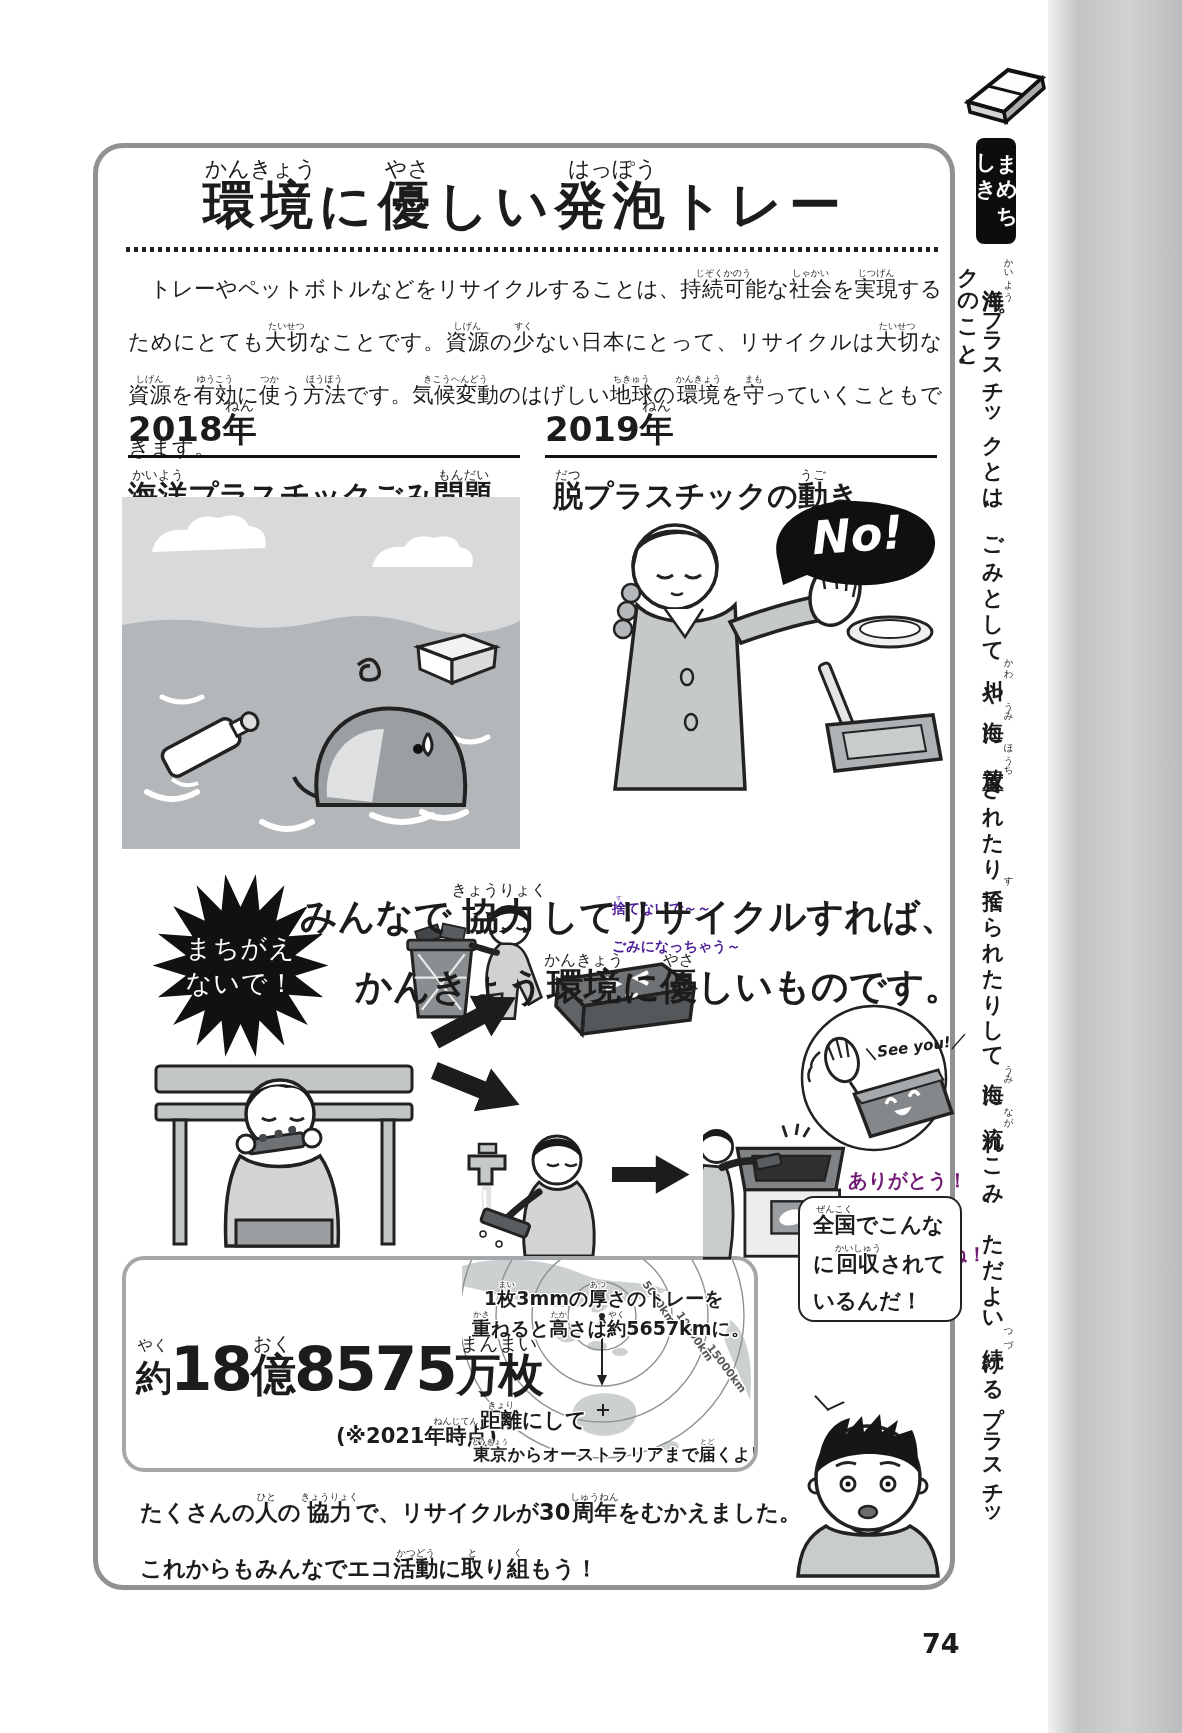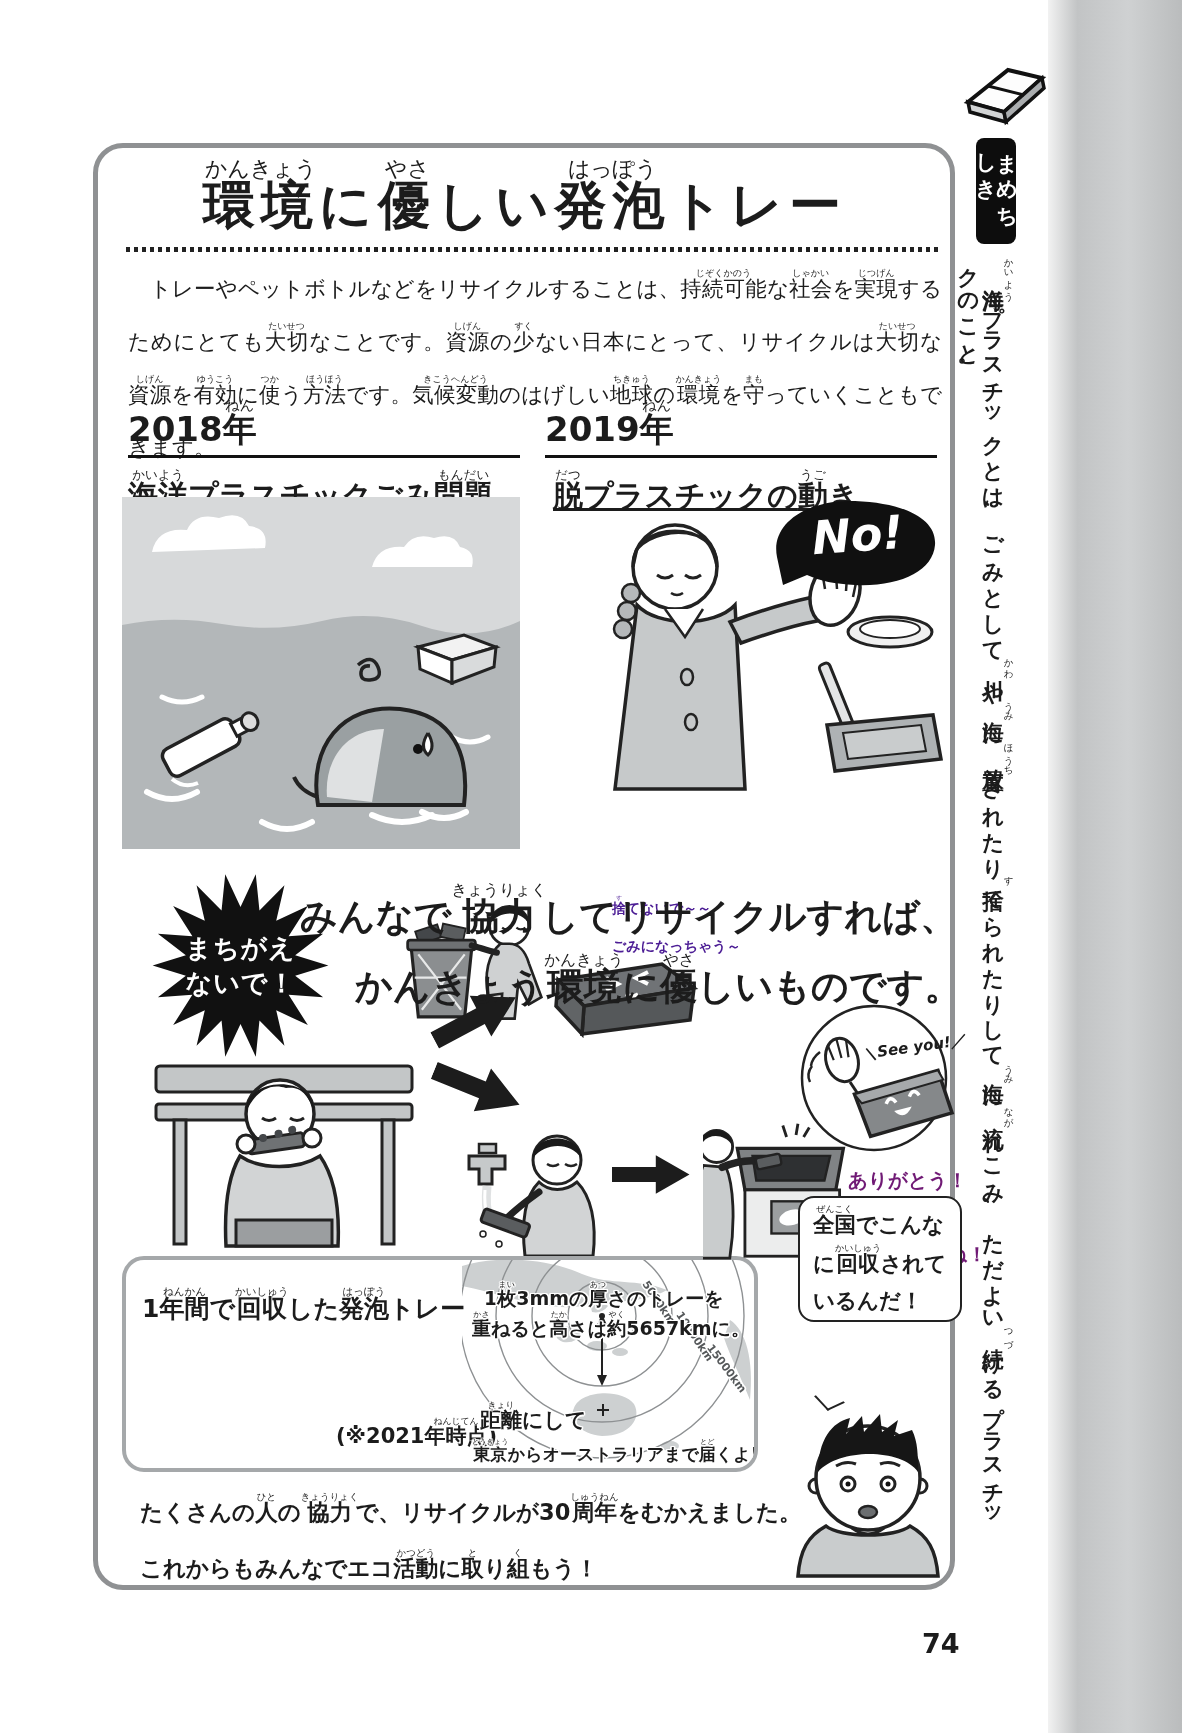--- a/index.html
+++ b/index.html
@@ -16,23 +16,23 @@
   .main-box{
     left:93px;top:143px;width:862px;height:1447px;box-sizing:border-box;
     border:5px solid #8f9193;border-radius:30px;background:#fff;
   }
   .page-title{left:0;top:158px;width:1050px;text-align:center;font-size:52px;font-weight:bold;letter-spacing:6px;line-height:1;}
   .title-rule{left:126px;top:247px;width:812px;height:5px;
     background:repeating-linear-gradient(90deg,#222 0 4px,transparent 4px 8px);}
   .intro{left:128px;top:262px;width:814px;font-size:21.5px;line-height:53px;text-align:justify;font-weight:500;}
   .year{font-size:34px;font-weight:bold;line-height:1;}
   .year-rule{height:2.5px;background:#111;}
-  .sec-head{font-size:30px;font-weight:bold;line-height:1;text-decoration:underline;}
+  .sec-head{font-size:30px;font-weight:bold;line-height:1;}
   .burst-text{display:flex;flex-direction:column;justify-content:center;align-items:center;
-    color:#fff;font-size:26px;font-weight:bold;line-height:35px;letter-spacing:1px;}
+    color:#fff;font-size:26px;font-weight:normal;line-height:35px;letter-spacing:1px;}
   .msg{font-size:37px;font-weight:bold;line-height:1;letter-spacing:0px;}
   .caption{font-size:14px;font-weight:600;color:#4c1d95;line-height:37px;}
   .statsbox{left:122px;top:1256px;width:636px;height:216px;box-sizing:border-box;
     border:4px solid #a5a8aa;border-radius:22px;background:#fff;overflow:hidden;}
   .stats-label{left:16px;top:26px;font-size:25px;font-weight:600;}
   .stats-number{left:10px;top:74px;font-weight:bold;letter-spacing:-2px;}
   .stats-number ruby:nth-of-type(1){font-size:36px;}
   .stats-number ruby:nth-of-type(2){font-size:61px;}
   .stats-number ruby:nth-of-type(3){font-size:45px;}
   .stats-number ruby:nth-of-type(4){font-size:61px;}
@@ -336,21 +336,21 @@
       <polygon points="140,54 135,65 145,65" fill="#222"></polygon>
       <polygon points="140,126 135,115 145,115" fill="#222"></polygon>
       <path d="M135,150 h12 M141,144 v12" stroke="#222" stroke-width="2"></path>
     </svg>
   </div>
   <div class="abs ring-label halo" style="left:508px;top:36px;transform:rotate(56deg);">5000km</div>
   <div class="abs ring-label halo" style="left:540px;top:70px;transform:rotate(56deg);">10000km</div>
   <div class="abs ring-label halo" style="left:572px;top:102px;transform:rotate(53deg);">15000km</div>
   <div class="abs nowrap halo" style="left:358px;top:20px;font-size:19px;font-weight:bold;"><ruby>1</ruby><ruby>枚<rt>まい</rt></ruby><ruby>3mmの</ruby><ruby>厚<rt>あつ</rt></ruby><ruby>さのトレーを</ruby></div>
   <div class="abs nowrap halo" style="left:346px;top:50px;font-size:19px;font-weight:bold;"><ruby>重<rt>かさ</rt></ruby><ruby>ねると</ruby><ruby>高<rt>たか</rt></ruby><ruby>さは</ruby><ruby>約<rt>やく</rt></ruby><ruby>5657kmに。</ruby></div>
-  <div class="abs stats-label nowrap"><ruby>1</ruby><ruby>年間<rt>ねんかん</rt></ruby><ruby>で</ruby><ruby>回収<rt>かいしゅう</rt></ruby><ruby>した</ruby><ruby>発泡<rt>はっぽう</rt></ruby><ruby>トレー</ruby></div>
+  <div class="abs stats-number nowrap"><ruby>約<rt>やく</rt></ruby><ruby>18</ruby><ruby>億<rt>おく</rt></ruby><ruby>8575</ruby><ruby>万枚<rt>まんまい</rt></ruby></div>
   <div class="abs stats-note nowrap"><ruby>(※2021</ruby><ruby>年時点<rt>ねんじてん</rt></ruby><ruby>)</ruby></div>
   <div class="abs nowrap halo" style="left:354px;top:140px;font-size:21px;font-weight:bold;"><ruby>距離<rt>きょり</rt></ruby><ruby>にして</ruby></div>
   <div class="abs nowrap halo" style="left:346px;top:178px;font-size:17px;font-weight:bold;"><ruby>東京<rt>とうきょう</rt></ruby><ruby>からオーストラリアまで</ruby><ruby>届<rt>とど</rt></ruby><ruby>くよ!!</ruby></div>
 </div>
 
 <div class="abs bubble">
   <div class="bubble-line nowrap"><ruby>全国<rt>ぜんこく</rt></ruby><ruby>でこんな</ruby></div>
   <div class="bubble-line nowrap"><ruby>に</ruby><ruby>回収<rt>かいしゅう</rt></ruby><ruby>されて</ruby></div>
   <div class="bubble-line nowrap"><ruby>いるんだ！</ruby></div>
 </div>

